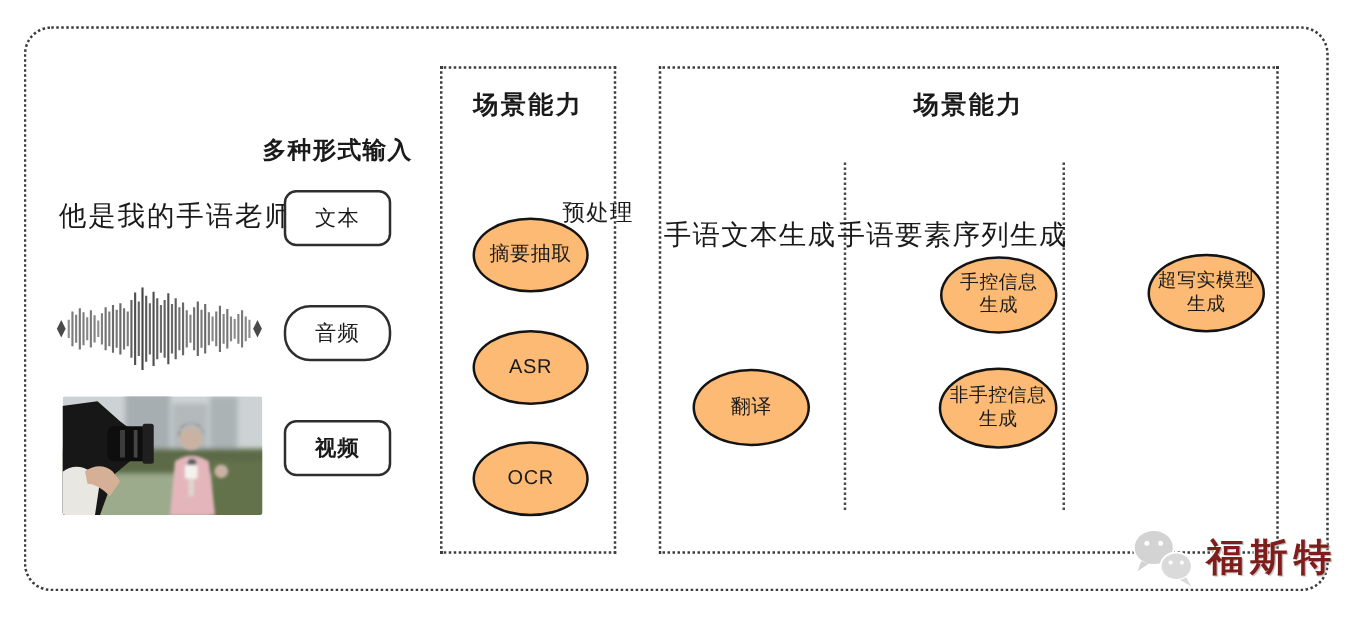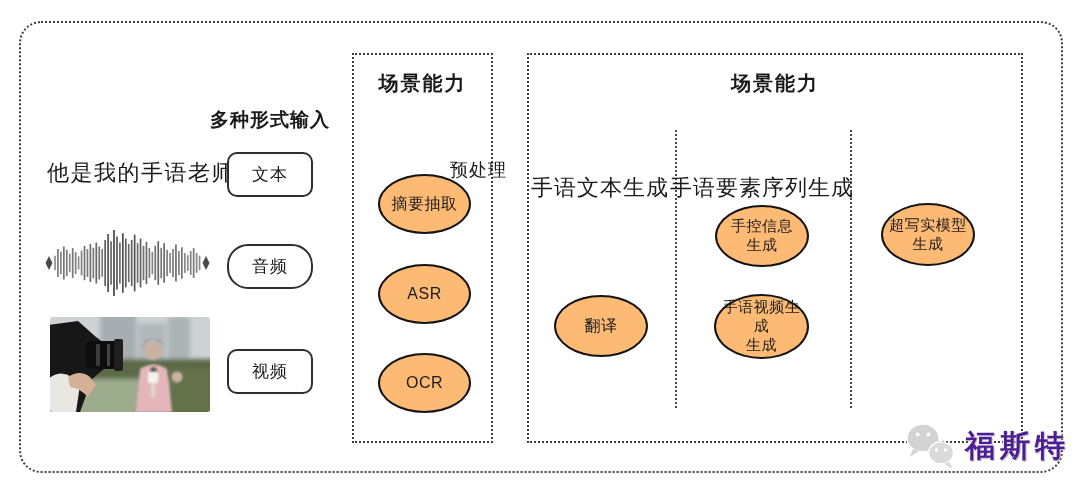--- a/index.html
+++ b/index.html
@@ -25,21 +25,21 @@
     top:158px; left:47px; font-size:22px; letter-spacing:1.5px; white-space:nowrap;
   }
   .io-box {
     left:227px; width:86px; height:45px;
     border:2px solid #2e2e2e; border-radius:10px;
     display:flex; align-items:center; justify-content:center;
     font-size:17px; letter-spacing:1px; background:#fff;
   }
   .io-box.b1 { top:152px; }
   .io-box.b2 { top:244px;border-radius:21px; }
-  .io-box.b3 { top:349px; }
+  .io-box.b3 { top:336px;font-weight:bold; }
 
   .waveform { left:44px; top:225px; }
   .photo { left:50px; top:317px; border-radius:2px; }
 
   
   .cap-box {
     border:2px dotted #3c3c3c; background:transparent;text-decoration:underline;
   }
   .scene-box { left:352px; top:53px; width:141px; height:390px; }
   .core-box  { left:527px; top:53px; width:496px; height:390px; }
@@ -60,42 +60,42 @@
     position:absolute; top:75px; height:278px; width:0;
     border-left:2px dotted #4a4a4a;
   }
 
   .node {
     position:absolute; border:2.5px solid #141414; border-radius:50%;
     display:flex; align-items:center; justify-content:center; text-align:center;
     font-size:16px; line-height:1.25; white-space:pre-line; background:#fdba74;
     letter-spacing:0.5px;
   }
-  .node.small-text { font-size:15px; }
+  .node.small-text { font-size:15px;margin-left:37px; }
 
   
   .sn1 { left:24px; top:119px; width:93px; height:60px; }
   .sn2 { left:24px; top:209px; width:93px; height:60px; }
   .sn3 { left:24px; top:298px; width:93px; height:60px; }
 
   
   .cn-tn   { left:25px;  top:148px; width:92px; height:58px; }
   .cn-fy   { left:25px;  top:240px; width:94px; height:62px; }
   .cn-sk   { left:186px; top:150px; width:94px; height:62px; }
   .cn-fsk  { left:185px; top:239px; width:95px; height:65px; }
   .cn-cxs  { left:352px; top:148px; width:94px; height:63px; }
   .cn-gjd  { left:352px; top:241px; width:95px; height:64px; }
 
   
   .watermark {
     left:903px; top:420px; display:flex; align-items:center; gap:6px;
     pointer-events:none;
   }
   .watermark-text {
-    font-size:30px; font-weight:bold; letter-spacing:5px; color:#4c1d95;
+    font-size:30px; font-weight:bold; letter-spacing:5px; color:#7f1d1d;
     text-shadow:-1px -1px 0 #ffffff, 1px 1px 1px #b5b5b5;
     white-space:nowrap;
   }
 </style>
 </head>
 <body>
 
 <div class="abs outer-frame"></div>
 
 <div class="abs input-title">多种形式输入</div>
@@ -224,21 +224,21 @@
 
   <div class="divider" style="left:146px;"></div>
   <div class="divider" style="left:321px;"></div>
 
   <div class="col-header" style="left:71px;">手语文本生成</div>
   <div class="col-header" style="left:233px;">手语要素序列生成</div>
 
   <div class="node cn-fy">翻译</div>
   <div class="node cn-sk small-text">手控信息
 生成</div>
-  <div class="node cn-fsk small-text">手语视频生成
+  <div class="node cn-fsk small-text">非手控信息
 生成</div>
   <div class="node cn-cxs small-text">超写实模型
 生成</div>
 </div>
 
 <div class="abs watermark">
   <svg width="56" height="52" viewBox="0 0 56 52">
     <g>
       <ellipse cx="20" cy="18" rx="16" ry="14" fill="#d3d3d3" stroke="#ffffff" stroke-width="1.5"></ellipse>
       <path d="M10 29 L7 37 L16 31 Z" fill="#d3d3d3"></path>

